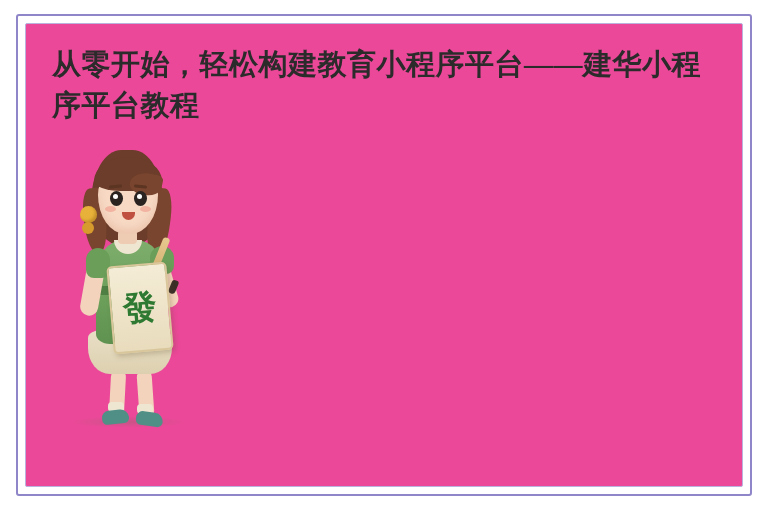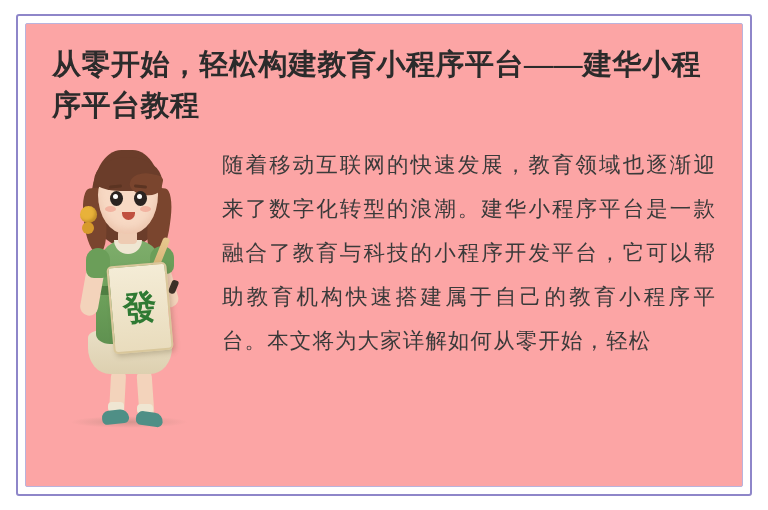--- a/index.html
+++ b/index.html
@@ -31,21 +31,21 @@
     padding: 7px;
     background: #ffffff;
   }
   .inner-frame {
     position: relative;
     width: 100%;
     height: 100%;
     box-sizing: border-box;
     border: 1px solid #b9b3dd;
     border-radius: 2px;
-    background: #fca5a5;
+    background: #ec4899;
     padding: 16px 26px 9px 26px;
     overflow: hidden;
   }
   .article-title {
     font-family: "Liberation Serif", serif;
     font-weight: bold;
     font-size: 29px;
     line-height: 1.42;
     color: #2b2b2b;
     letter-spacing: 0.5px;
@@ -287,18 +287,17 @@
             <div class="eye l"></div>
             <div class="eye r"></div>
             <div class="cheek l"></div>
             <div class="cheek r"></div>
             <div class="mouth"></div>
             <div class="bun"></div>
             <div class="bun2"></div>
           </div>
         </div>
 
-        <div class="body-text">随着移动互联网的快速发展，教育领域也逐渐迎来了数字化转型的浪潮。建华小程序平台是一款融合了教育与科技的小程序开发平台，它可以帮助教育机构快速搭建属于自己的教育小程序平台。本文将为大家详解如何从零开始，轻松</div>
 
       </div>
     </div>
   </div>
 </div>
 
 </body></html>

